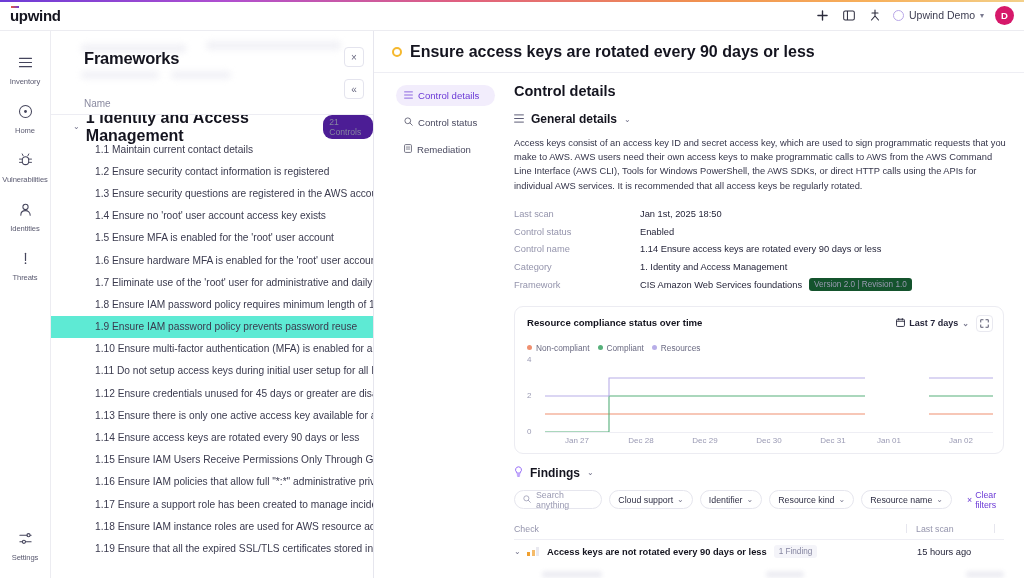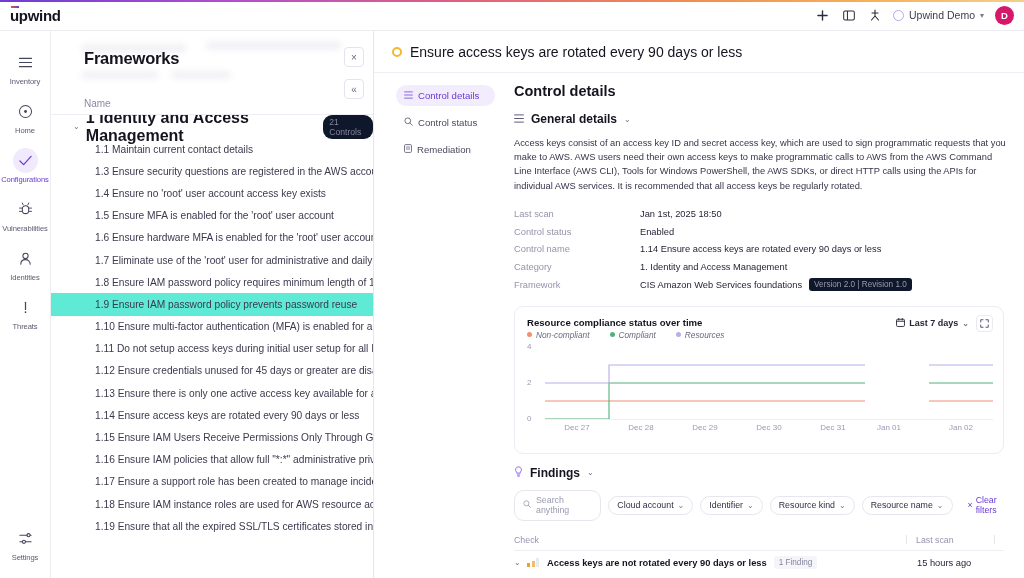--- a/index.html
+++ b/index.html
@@ -93,21 +93,21 @@
     border-bottom: 1px solid #ededf3;
   }
   .fw-list { height: 463px; overflow: hidden; }
   .grp-row {
     display: flex; align-items: center; gap: 6px;
     height: 23px; padding-left: 22px; cursor: pointer;
   }
   .grp-caret { font-size: 8px; color: #73738c; width: 8px; }
   .grp-name { font-size: 16px; font-weight: 700; color: #14141f; }
   .grp-badge {
-    font-size: 8.6px; color: #8585a0; background: #0f172a;
+    font-size: 8.6px; color: #8585a0; background: #4c1d95;
     border-radius: 9px; padding: 2px 6px; margin-left: 4px;
   }
   .ctl-row {
     height: 22.2px; display: flex; align-items: center;
     padding-left: 44px; font-size: 10.2px; color: #3a3a4e;
     white-space: nowrap; cursor: pointer;
   }
   .ctl-row.selected { background: #5eead4; }
 
   
@@ -116,21 +116,21 @@
     background: #fff; overflow: hidden;
   }
   .detail-head {
     height: 42px; display: flex; align-items: center; gap: 8px;
     padding-left: 18px; border-bottom: 1px solid #eeeef4;
   }
   .sev-dot {
     width: 10px; height: 10px; border-radius: 50%;
     border: 2.6px solid #f5b82e; background: #fff;
   }
-  .detail-title { font-size: 14px; font-weight: 400; color: #14141f; }
+  .detail-title { font-size: 16px; font-weight: 700; color: #14141f; }
 
   .detail-body { display: flex; height: 505px; }
   .sidenav { width: 122px; padding: 12px 0 0 22px; flex-shrink: 0; }
   .sidenav-item {
     display: flex; align-items: center; gap: 5px;
     height: 21px; padding: 0 8px; border-radius: 11px;
     font-size: 9.6px; color: #4a4a60; cursor: pointer; margin-bottom: 6px;
     width: 99px;
   }
   .sidenav-item.active { background: #f2edfc; color: #6c3bd6; }
@@ -143,21 +143,21 @@
   }
   .section-head .sh-ico { font-size: 10px; color: #5a5a74; }
   .section-head .sh-txt { font-size: 12px; font-weight: 700; color: #14141f; }
   .section-head .sh-chev { font-size: 8px; color: #70708a; }
   .desc { font-size: 9.3px; line-height: 1.53; color: #35354a; width: 492px; margin-bottom: 12px; }
 
   .meta-row { display: flex; align-items: center; height: 17.8px; font-size: 9.3px; }
   .meta-k { width: 126px; color: #9494ac; flex-shrink: 0; }
   .meta-v { color: #25253a; }
   .pill {
-    font-size: 8.2px; color: #9a9ab2; background: #0f172a;
+    font-size: 8.2px; color: #9a9ab2; background: #14532d;
     border-radius: 3px; padding: 2px 5px; margin-left: 7px;
   }
 
   
   .card {
     margin-top: 12px; width: 490px; height: 148px;
     border: 1px solid #ececf2; border-radius: 9px; padding: 10px 12px 6px;
     position: relative;
   }
   .card-title { font-size: 9.6px; font-weight: 700; color: #14141f; }
@@ -167,37 +167,37 @@
   }
   .range-btn {
     display: flex; align-items: center; gap: 4px;
     font-size: 9px; font-weight: 700; color: #25253a; cursor: pointer;
   }
   .expand-btn {
     width: 17px; height: 17px; border: 1px solid #e9e9f0; border-radius: 4px;
     display: flex; align-items: center; justify-content: center;
     font-size: 9px; color: #4a4a62; cursor: pointer;
   }
-  .legend { display: flex; gap: 20px; margin-top: 2px; font-style: italic; }
+  .legend { display: flex; gap: 8px; margin-top: 15px; }
   .lg { display: flex; align-items: center; gap: 4px; font-size: 8.3px; color: #6a6a82; cursor: pointer; }
   .lg-dot { width: 5px; height: 5px; border-radius: 50%; }
 
   .plot { position: relative; margin-top: 7px; width: 466px; height: 88px; }
   .ylab { position: absolute; left: 0; font-size: 8px; color: #9a9ab4; }
   .plotarea { position: absolute; left: 18px; top: 0; width: 448px; height: 72px; }
   .xaxis-line { position: absolute; left: 18px; top: 72px; width: 448px; height: 1px; background: #eeeef4; }
   .xlabels { position: absolute; left: 18px; top: 76px; width: 448px; height: 12px; }
   .xlab { position: absolute; font-size: 8px; color: #9a9ab4; transform: translateX(-50%); }
 
   
   .findings { margin-top: 12px; }
   .filters { display: flex; align-items: center; gap: 7px; margin-top: 9px; }
   .search-box {
     display: flex; align-items: center; gap: 5px;
-    width: 118px; height: 31px; border: 1px solid #e6e6ee; border-radius: 10px;
+    width: 118px; height: 19px; border: 1px solid #e6e6ee; border-radius: 10px;
     padding: 0 8px; font-size: 8.8px; color: #9a9ab2; cursor: text;
   }
   .fchip {
     display: flex; align-items: center; gap: 4px; height: 19px;
     border: 1px solid #e6e6ee; border-radius: 10px; padding: 0 8px;
     font-size: 8.8px; color: #2e2e44; cursor: pointer; white-space: nowrap;
   }
   .clear {
     display: flex; align-items: center; gap: 3px; margin-left: 8px;
     font-size: 8.8px; color: #6c3bd6; cursor: pointer;
@@ -270,28 +270,20 @@
     <div class="rail-item">
       <span class="rail-ico">
         <svg width="15" height="15" viewBox="0 0 16 16">
             <circle cx="8" cy="8" r="6.4" fill="none" stroke="currentColor" stroke-width="1.1"></circle>
             <circle cx="8" cy="8" r="1.5" fill="currentColor"></circle>
           </svg>
       </span>
       <span class="rail-lbl">Home</span>
     </div>
 
-    <div class="rail-item active">
-      <span class="rail-ico">
-        <svg width="15" height="13" viewBox="0 0 16 14">
-            <path d="M2 7.5l4 4L14 2.5" stroke="currentColor" stroke-width="1.3" fill="none" stroke-linecap="round" stroke-linejoin="round"></path>
-          </svg>
-      </span>
-      <span class="rail-lbl">Configurations</span>
-    </div>
 
     <div class="rail-item">
       <span class="rail-ico">
         <svg width="15" height="15" viewBox="0 0 16 16">
             <rect x="4.6" y="4" width="6.8" height="8.4" rx="3.4" fill="none" stroke="currentColor" stroke-width="1.1"></rect>
             <path d="M4.6 6.5h-3M4.6 10h-3M11.4 6.5h3M11.4 10h3M5.5 3l-1-2M10.5 3l1-2" stroke="currentColor" stroke-width="1" stroke-linecap="round"></path>
           </svg>
       </span>
       <span class="rail-lbl">Vulnerabilities</span>
     </div>
@@ -347,20 +339,23 @@
     </div>
 
     <div class="fw-list" id="fwList">
       <div class="grp-row">
         <span class="grp-caret">⌄</span>
         <span class="grp-name">1 Identity and Access Management</span>
         <span class="grp-badge">21 Controls</span>
       </div>
     <div class="ctl-row">
           <span>1.1 Maintain current contact details</span>
+        </div>
+        <div class="ctl-row">
+          <span>1.2 Ensure security contact information is registered</span>
         </div>
         <div class="ctl-row">
           <span>1.3 Ensure security questions are registered in the AWS account</span>
         </div>
         <div class="ctl-row">
           <span>1.4 Ensure no 'root' user account access key exists</span>
         </div>
         <div class="ctl-row">
           <span>1.5 Ensure MFA is enabled for the 'root' user account</span>
         </div>
@@ -532,21 +527,21 @@
                   <path d="M0.0 54.0 L64.0 54.0 L64.0 54.0 L128.0 54.0 L128.0 54.0 L192.0 54.0 L192.0 54.0 L256.0 54.0 L256.0 54.0 L320.0 54.0 L320.0 54.0" fill="none" stroke="#f09070" stroke-width="1.1" vector-effect="non-scaling-stroke"></path>
                   <path d="M384.0 54.0 L384.0 54.0 L448.0 54.0" fill="none" stroke="#f09070" stroke-width="1.1" vector-effect="non-scaling-stroke"></path>
                   <path d="M0.0 72.0 L64.0 72.0 L64.0 36.0 L128.0 36.0 L128.0 36.0 L192.0 36.0 L192.0 36.0 L256.0 36.0 L256.0 36.0 L320.0 36.0 L320.0 36.0" fill="none" stroke="#56b07a" stroke-width="1.1" vector-effect="non-scaling-stroke"></path>
                   <path d="M384.0 36.0 L384.0 36.0 L448.0 36.0" fill="none" stroke="#56b07a" stroke-width="1.1" vector-effect="non-scaling-stroke"></path>
                   <path d="M0.0 36.0 L64.0 36.0 L64.0 18.0 L128.0 18.0 L128.0 18.0 L192.0 18.0 L192.0 18.0 L256.0 18.0 L256.0 18.0 L320.0 18.0 L320.0 18.0" fill="none" stroke="#b8aee8" stroke-width="1.1" vector-effect="non-scaling-stroke"></path>
                   <path d="M384.0 18.0 L384.0 18.0 L448.0 18.0" fill="none" stroke="#b8aee8" stroke-width="1.1" vector-effect="non-scaling-stroke"></path>
                 </svg>
             </div>
             <div class="xaxis-line"></div>
             <div class="xlabels" id="xlabels">
-                <span class="xlab" style="left: 32px;">Dec 27</span>
+                <span class="xlab" style="left: 32px;">Jan 27</span>
                 <span class="xlab" style="left: 96px;">Dec 28</span>
                 <span class="xlab" style="left: 160px;">Dec 29</span>
                 <span class="xlab" style="left: 224px;">Dec 30</span>
                 <span class="xlab" style="left: 288px;">Dec 31</span>
                 <span class="xlab" style="left: 344px;">Jan 01</span>
                 <span class="xlab" style="left: 416px;">Jan 02</span>
               </div>
           </div>
         </div>
 
@@ -567,21 +562,21 @@
               <span>
                 <svg width="8" height="8" viewBox="0 0 10 10">
                     <circle cx="4.2" cy="4.2" r="3.2" fill="none" stroke="#9a9ab2" stroke-width="1"></circle>
                     <path d="M6.6 6.6L9.2 9.2" stroke="#9a9ab2" stroke-width="1" stroke-linecap="round"></path>
                   </svg>
               </span>
               <span>Search anything</span>
             </div>
             <div id="filterChips" style="display:flex;gap:7px">
                 <div class="fchip">
-                  <span>Cloud account</span>
+                  <span>Cloud support</span>
                   <span class="chev">⌄</span>
                 </div>
                 <div class="fchip">
                   <span>Identifier</span>
                   <span class="chev">⌄</span>
                 </div>
                 <div class="fchip">
                   <span>Resource kind</span>
                   <span class="chev">⌄</span>
                 </div>

